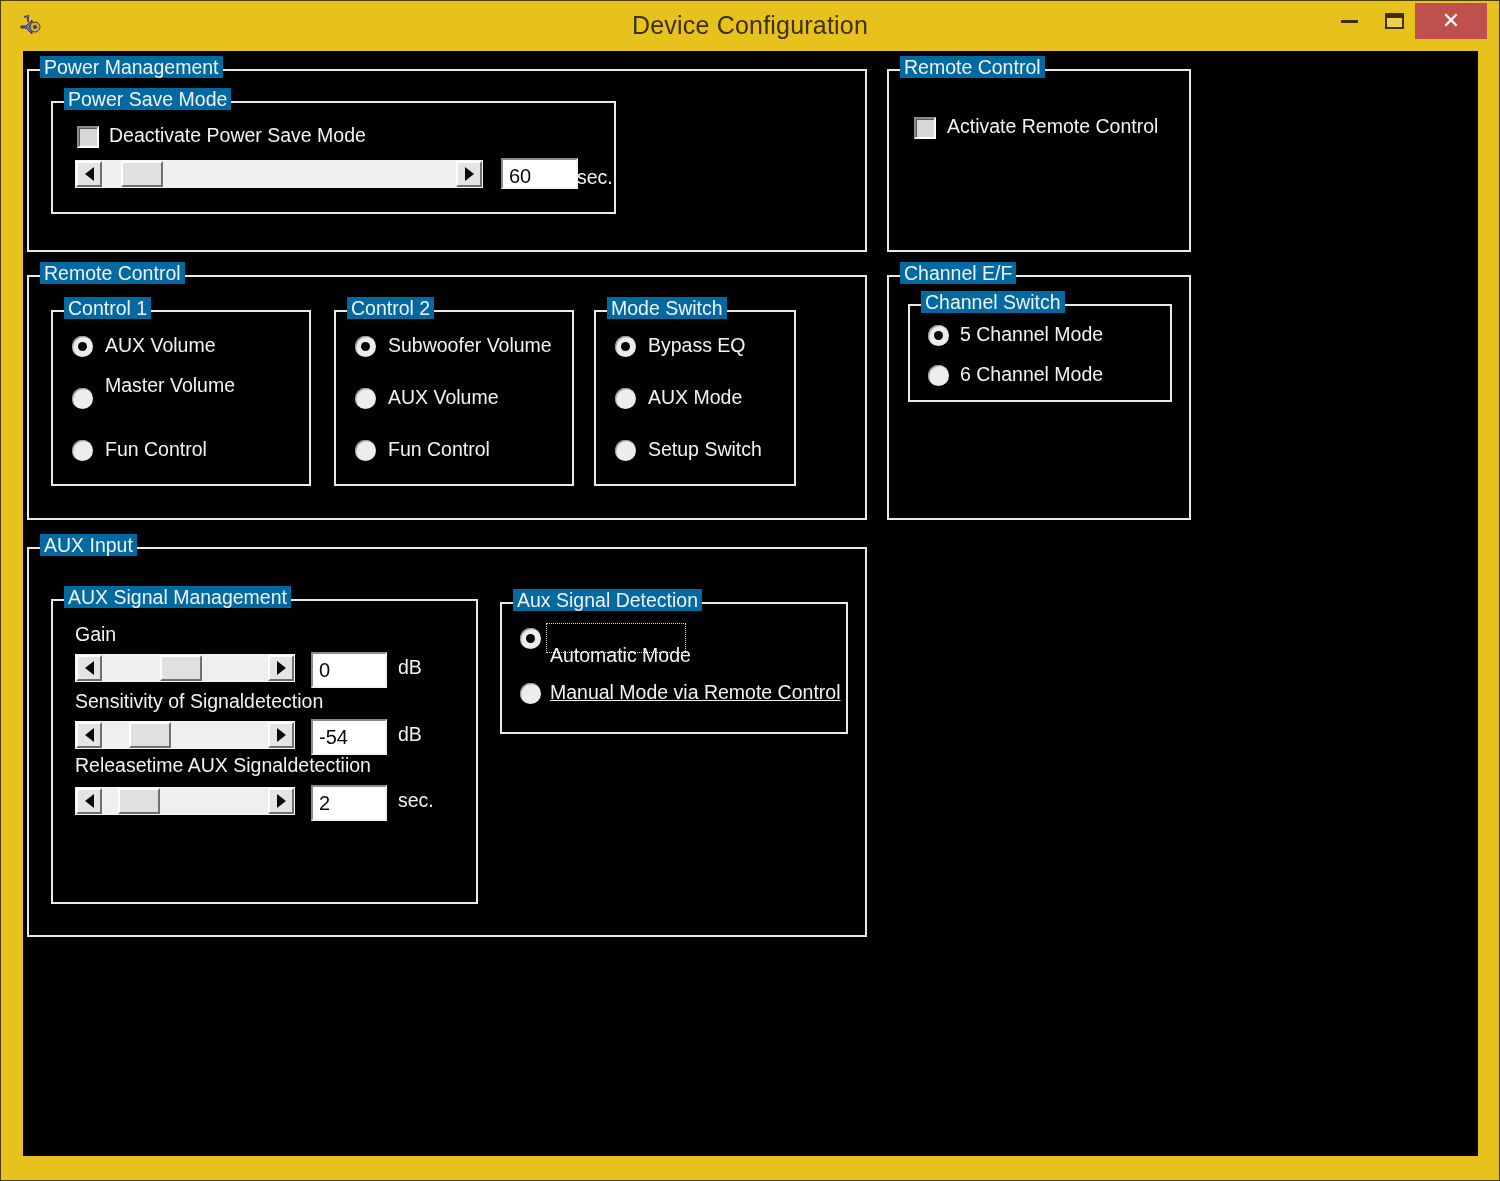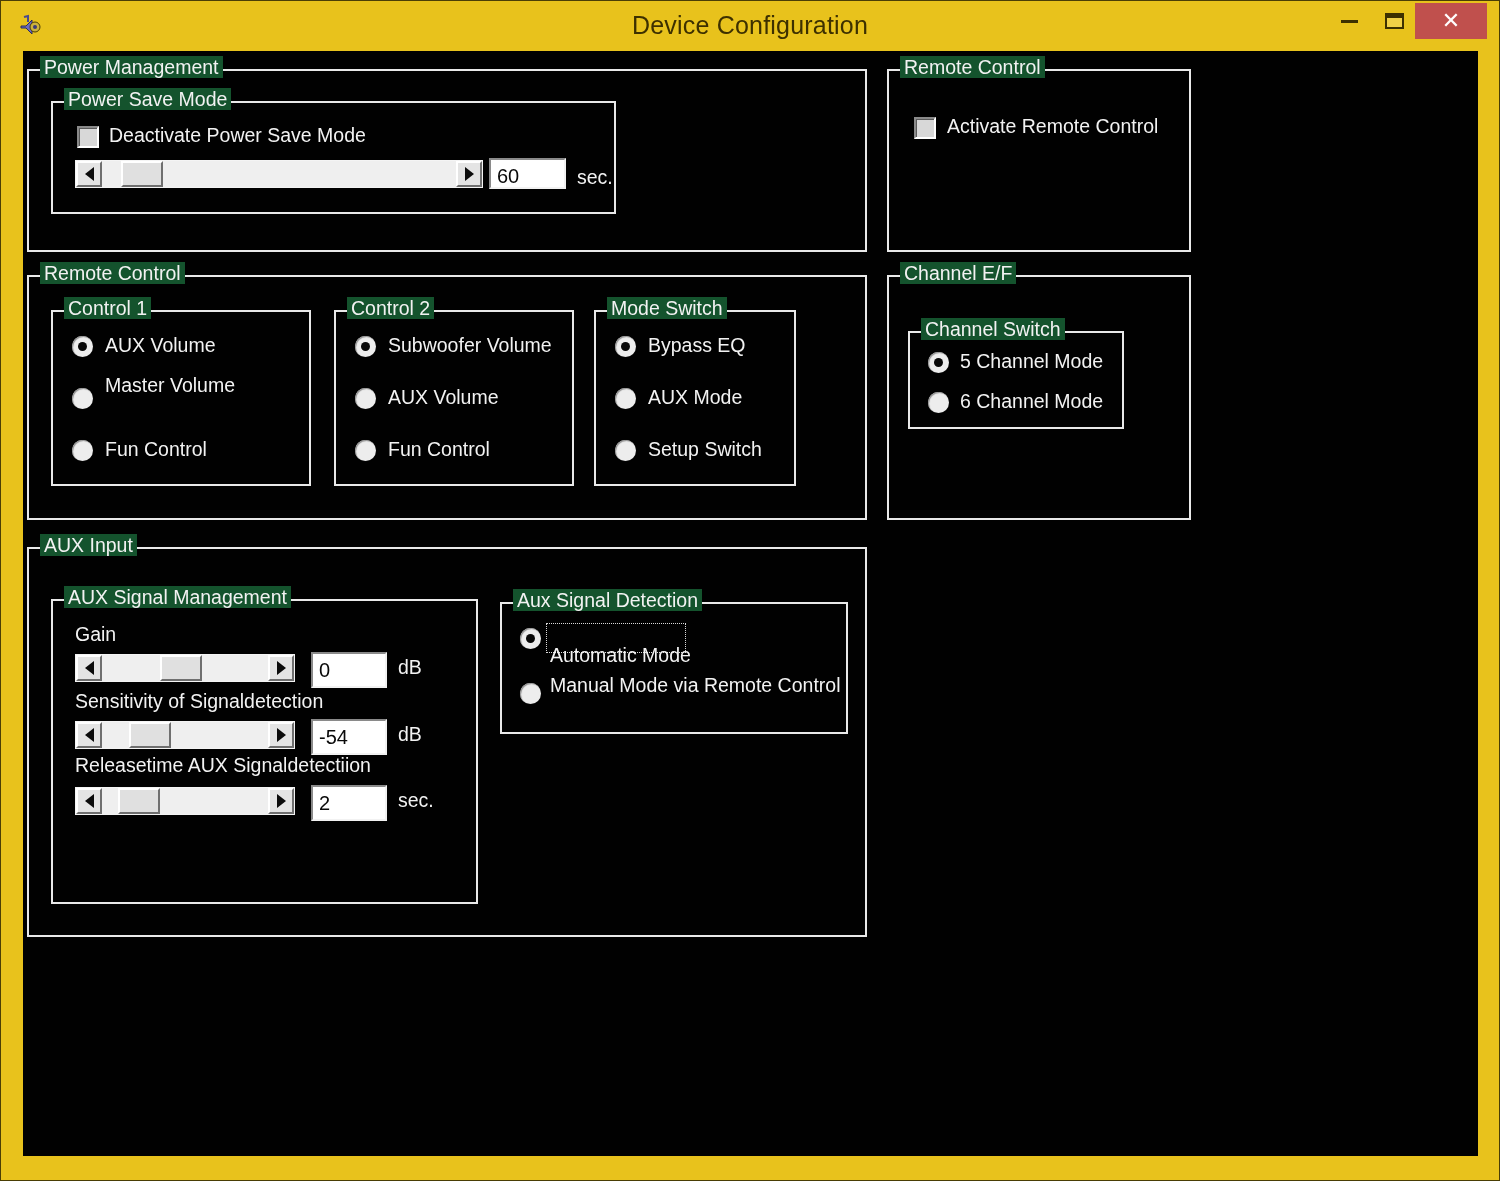--- a/index.html
+++ b/index.html
@@ -60,21 +60,21 @@
   }
 
   
   .group {
     position: absolute;
     border: 2px solid #e9e9e9;
     background: transparent;
   }
   .group > .legend {
     position: absolute; top: -15px; left: 11px;
-    background: #14532d;
+    background: #0369a1;
     padding: 0 4px;
     color: #f2f2f2;
     font-size: 19.5px;
     white-space: nowrap;
     line-height: 22px;
   }
 
   
   .lbl {
     position: absolute;
@@ -206,21 +206,21 @@
             <div class="tri left"></div>
           </div>
           <div class="track">
             <div class="thumb" id="psm-thumb" style="left: 18.72px;"></div>
           </div>
           <div class="arrow">
             <div class="tri right"></div>
           </div>
         </div>
 
-        <div class="tfield" style="left:436px; top:55px; width:77px; height:31px;">60</div>
+        <div class="tfield" style="left:448px; top:55px; width:77px; height:31px;">60</div>
         <span class="lbl" style="left:524px; top:63px;">sec.</span>
       </div>
     </div>
 
     <div class="group" style="left:864px; top:17px; width:304px; height:183px;">
       <span class="legend">Remote Control</span>
       <div class="checkbox" style="left:25px; top:46px;"></div>
       <span class="lbl" style="left:58px; top:44px;">Activate Remote Control</span>
     </div>
 
@@ -263,21 +263,21 @@
         <span class="lbl" style="left:52px; top:74px;">AUX Mode</span>
 
         <div class="radio" style="left:19px; top:128px;"></div>
         <span class="lbl" style="left:52px; top:126px;">Setup Switch</span>
       </div>
     </div>
 
     <div class="group" style="left:864px; top:223px; width:304px; height:245px;">
       <span class="legend">Channel E/F</span>
 
-      <div class="group" style="left:19px; top:54px; width:216px; height:98px;padding-left:11px;">
+      <div class="group" style="left:19px; top:27px; width:264px; height:98px;padding-left:11px;">
         <span class="legend">Channel Switch</span>
 
         <div class="radio on" style="left:18px; top:19px;"></div>
         <span class="lbl" style="left:50px; top:17px;">5 Channel Mode</span>
 
         <div class="radio" style="left:18px; top:59px;"></div>
         <span class="lbl" style="left:50px; top:57px;">6 Channel Mode</span>
       </div>
     </div>
 
@@ -334,18 +334,18 @@
       </div>
 
       <div class="group" style="left:471px; top:53px; width:348px; height:132px;">
         <span class="legend">Aux Signal Detection</span>
 
         <div class="radio on" style="left:18px; top:24px;"></div>
         <div class="focusring" style="left:44px; top:19px; width:140px; height:30px;"></div>
         <span class="lbl" style="left:48px; top:40px;">Automatic Mode</span>
 
         <div class="radio" style="left:18px; top:79px;"></div>
-        <span class="lbl" style="left:48px; top:70px;">Manual Mode via Remote Control</span>
+        <span class="lbl" style="left:48px; top:77px;text-decoration:underline;">Manual Mode via Remote Control</span>
       </div>
     </div>
 
   </div>
 </div>
 
 </body></html>

